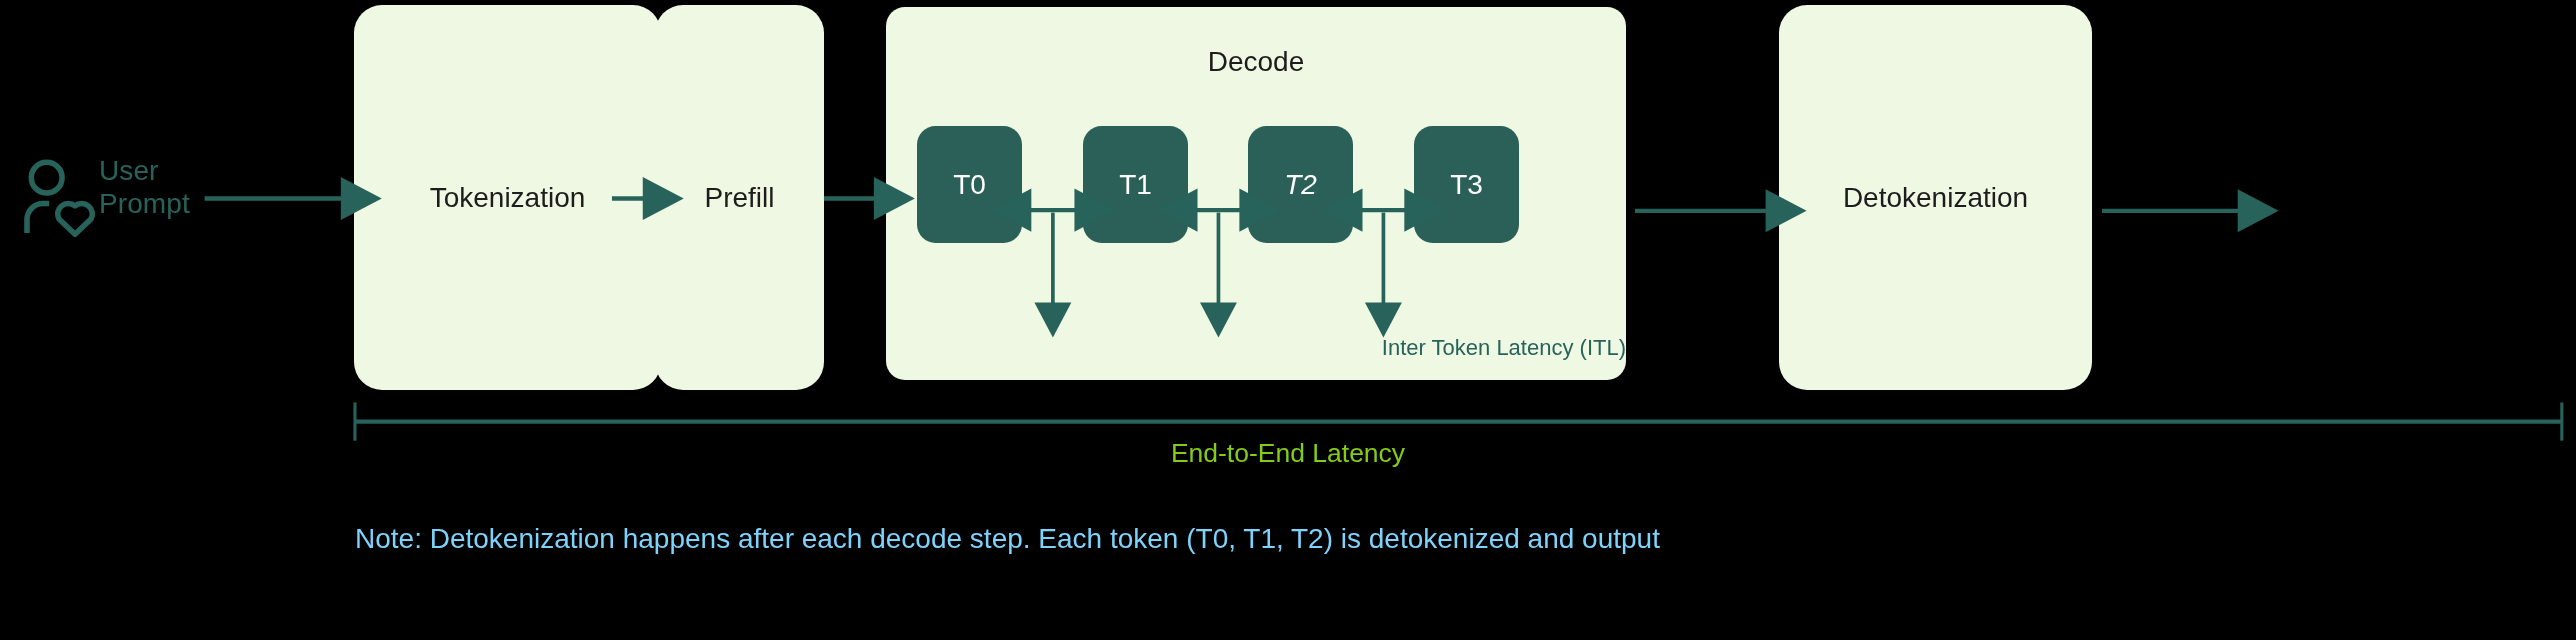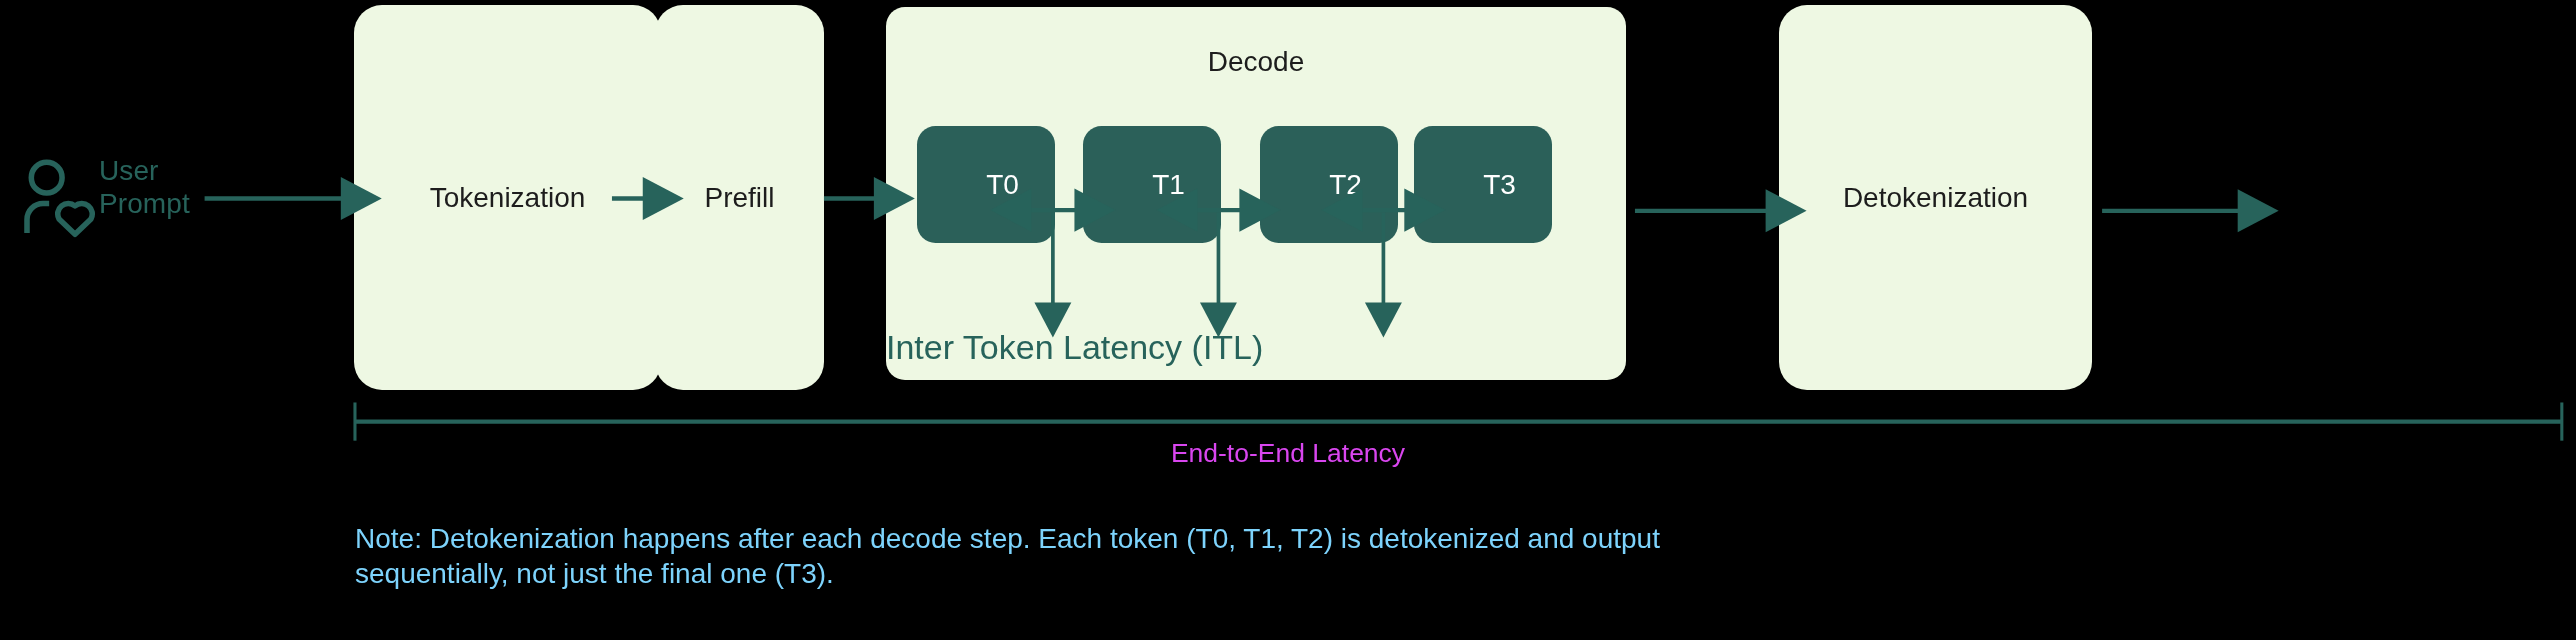--- a/index.html
+++ b/index.html
@@ -78,64 +78,63 @@
     text-align: center;
     color: #1d1d1d;
     font-size: 28px;
     line-height: 33px;
   }
   #itl-label {
     position: absolute;
     left: 0;
     top: 325px;
     width: 100%;
-    text-align: left;
+    text-align: right;
     color: #27635b;
-    font-size: 34px;
+    font-size: 22px;
     line-height: 31px;
   }
 
   .token-box {
     position: absolute;
     top: 119px;
     width: 105px;
     height: 117px;
     background: #2b6059;
     border-radius: 18.5px;
     display: flex;
     align-items: center;
     justify-content: center;
     color: #ffffff;
     font-size: 28px;
     font-weight: 400;
-    padding-left: 33px;
   }
   #token-t0 { left: 31px; }
   #token-t1 { left: 197px; }
-  #token-t2 { left: 374px; }
+  #token-t2 { left: 362px; font-style: italic; }
   #token-t3 { left: 528px; }
 
   
   #arrow-layer, #decode-arrow-layer, #bracket-layer {
     position: absolute;
     left: 0;
     top: 0;
     pointer-events: none;
   }
   #arrow-layer { width: 2576px; height: 641px; }
   #decode-arrow-layer { width: 740px; height: 373px; }
   #bracket-layer { width: 2576px; height: 641px; }
 
   
   #e2e-label {
     left: 0;
     top: 438px;
     width: 2576px;
     text-align: center;
-    color: #d946ef;
+    color: #84cc16;
     font-size: 26.5px;
     line-height: 31px;
   }
   #note-text {
     left: 355px;
     top: 521px;
     width: 2126px;
     color: #7dd3fc;
     font-size: 28px;
     line-height: 35px;
@@ -241,17 +240,16 @@
   <svg id="bracket-layer" viewBox="0 0 4180 1040">
     <line x1="576" y1="653" x2="576" y2="715" stroke="#27635b" stroke-width="5"></line>
     <line x1="576" y1="684" x2="4158" y2="684" stroke="#27635b" stroke-width="7"></line>
     <line x1="4157" y1="653" x2="4157" y2="715" stroke="#27635b" stroke-width="5"></line>
   </svg>
 
   <div class="abs" id="e2e-label">End-to-End Latency</div>
 
   <div class="abs" id="note-text">
     <div>Note: Detokenization happens after each decode step. Each token (T0, T1, T2) is detokenized and output</div>
-    <div>sequentially, not just the final one (T3).</div>
   </div>
 
 </div>
 
 
 </body></html>

